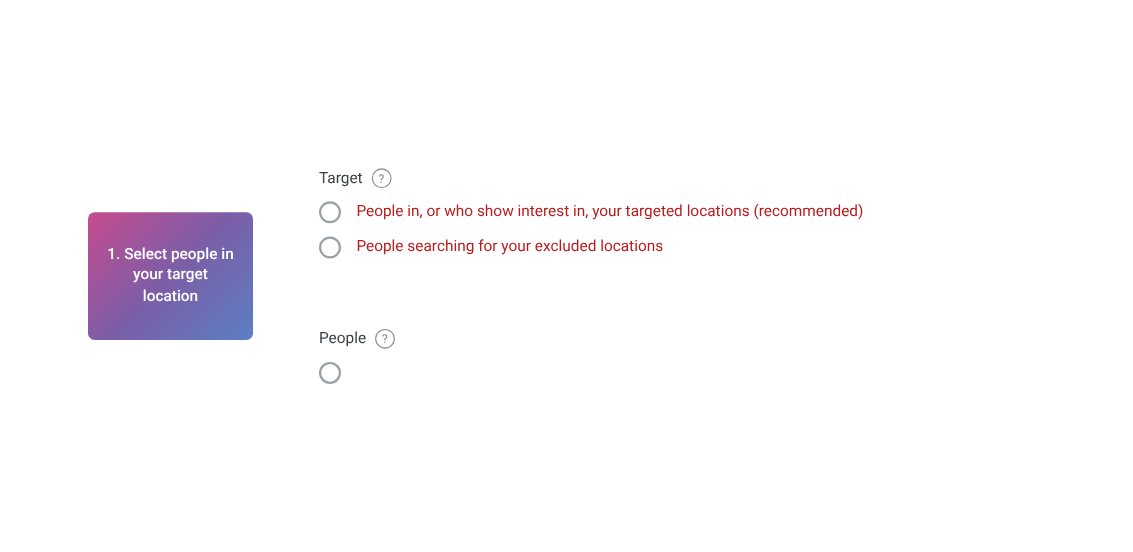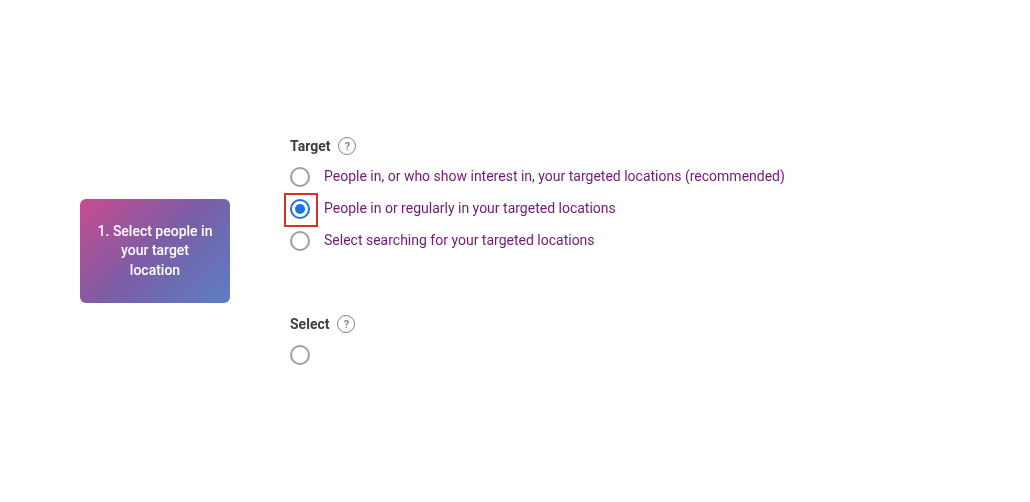--- a/index.html
+++ b/index.html
@@ -21,21 +21,21 @@
       background: #fff;
       display: flex;
       align-items: center;
       padding: 40px 80px;
       gap: 60px;
     }
 
     .sidebar-step {
       width: 150px;
       min-width: 150px;
-      height: 104px;
+      height: 116px;
       background: linear-gradient(135deg, #c84b8f 0%, #7b5ea7 50%, #5b7fc4 100%);
       border-radius: 6px;
       display: flex;
       align-items: center;
       padding: 16px;
     }
 
     .sidebar-step-text {
       color: #fff;
       font-size: 14px;
@@ -56,21 +56,21 @@
       flex-direction: column;
       gap: 12px;
     }
 
     .section-header {
       display: flex;
       align-items: center;
       gap: 8px;
       font-size: 14px;
       color: #3c4043;
-      font-weight: 700;
+      font-weight: 400;
     }
 
     .help-icon {
       width: 18px;
       height: 18px;
       border-radius: 50%;
       border: 1.5px solid #80868b;
       display: flex;
       align-items: center;
       justify-content: center;
@@ -82,21 +82,21 @@
 
     .radio-option {
       display: flex;
       align-items: center;
       gap: 14px;
       cursor: pointer;
     }
 
     .radio-option-label {
       font-size: 14px;
-      color: #701a75;
+      color: #b91c1c;
       line-height: 1.4;
     }
 
     
     .radio-circle {
       width: 20px;
       height: 20px;
       border-radius: 50%;
       border: 2px solid #9aa0a6;
       display: flex;
@@ -157,37 +157,32 @@
         <div class="help-icon">
           <span>?</span>
         </div>
       </div>
 
       <div class="radio-option">
         <div class="radio-circle"></div>
         <span class="radio-option-label">People in, or who show interest in, your targeted locations (recommended)</span>
       </div>
 
-      <div class="radio-option highlighted" style="position:relative;">
-        <div class="highlight-box"></div>
-        <div class="radio-circle selected"></div>
-        <span class="radio-option-label">People in or regularly in your targeted locations</span>
-      </div>
 
       <div class="radio-option">
         <div class="radio-circle"></div>
-        <span class="radio-option-label">Select searching for your targeted locations</span>
+        <span class="radio-option-label">People searching for your excluded locations</span>
       </div>
     </div>
 
     <div class="divider"></div>
 
     <div class="section">
       <div class="section-header">
-        <span>Select</span>
+        <span>People</span>
         <div class="help-icon">
           <span>?</span>
         </div>
       </div>
 
 
       <div class="radio-option">
         <div class="radio-circle"></div>
       </div>
     </div>

